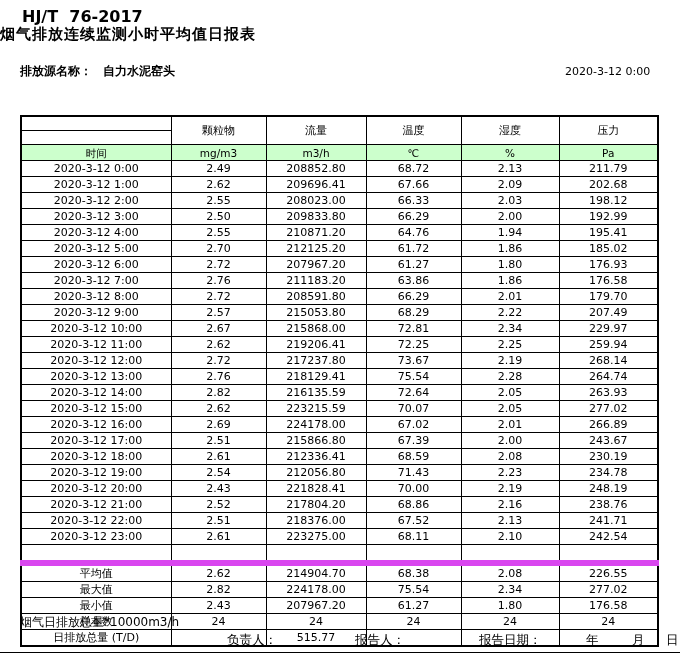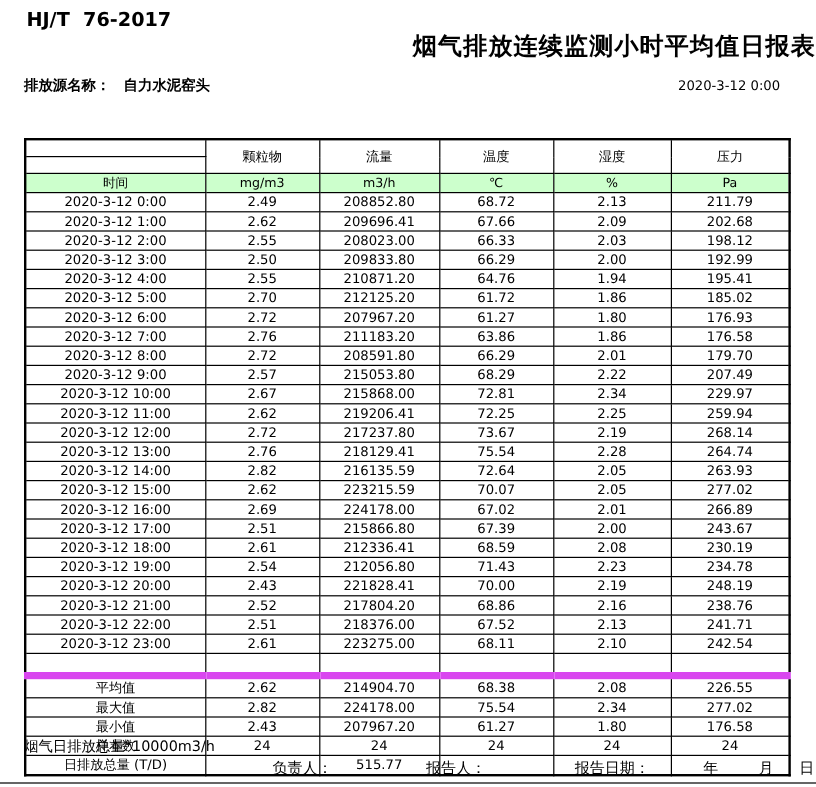--- a/index.html
+++ b/index.html
@@ -3,21 +3,21 @@
 <meta charset="utf-8">
 <style>
   html,body { margin:0; padding:0; }
   body {
     width:680px; height:656px; position:relative;
     background:#ffffff; color:#000;
     font-family:"DejaVu Sans","Liberation Sans",sans-serif;
     overflow:hidden;
   }
   .std-no { position:absolute; left:22px; top:7px; font-size:16px; font-weight:bold; white-space:pre; }
-  .title  { position:absolute; left:0; top:25px; width:100%; text-align:right; font-size:20px; font-weight:bold; letter-spacing:1px; }
+  .title  { position:absolute; left:0; top:25px; width:100%; text-align:left; font-size:15px; font-weight:bold; letter-spacing:1px; }
   .src-label { position:absolute; left:20px; top:63px; font-size:12px; font-weight:bold; }
   .src-name  { position:absolute; left:103px; top:63px; font-size:12px; font-weight:bold; }
   .hdr-date  { position:absolute; left:565px; top:65px; font-size:11px; }
 
   table.report {
     position:absolute; left:20px; top:115px; width:637px;
     border-collapse:collapse; table-layout:fixed;
     font-size:11px; border:2px solid #000;
   }
   table.report td, table.report th {

